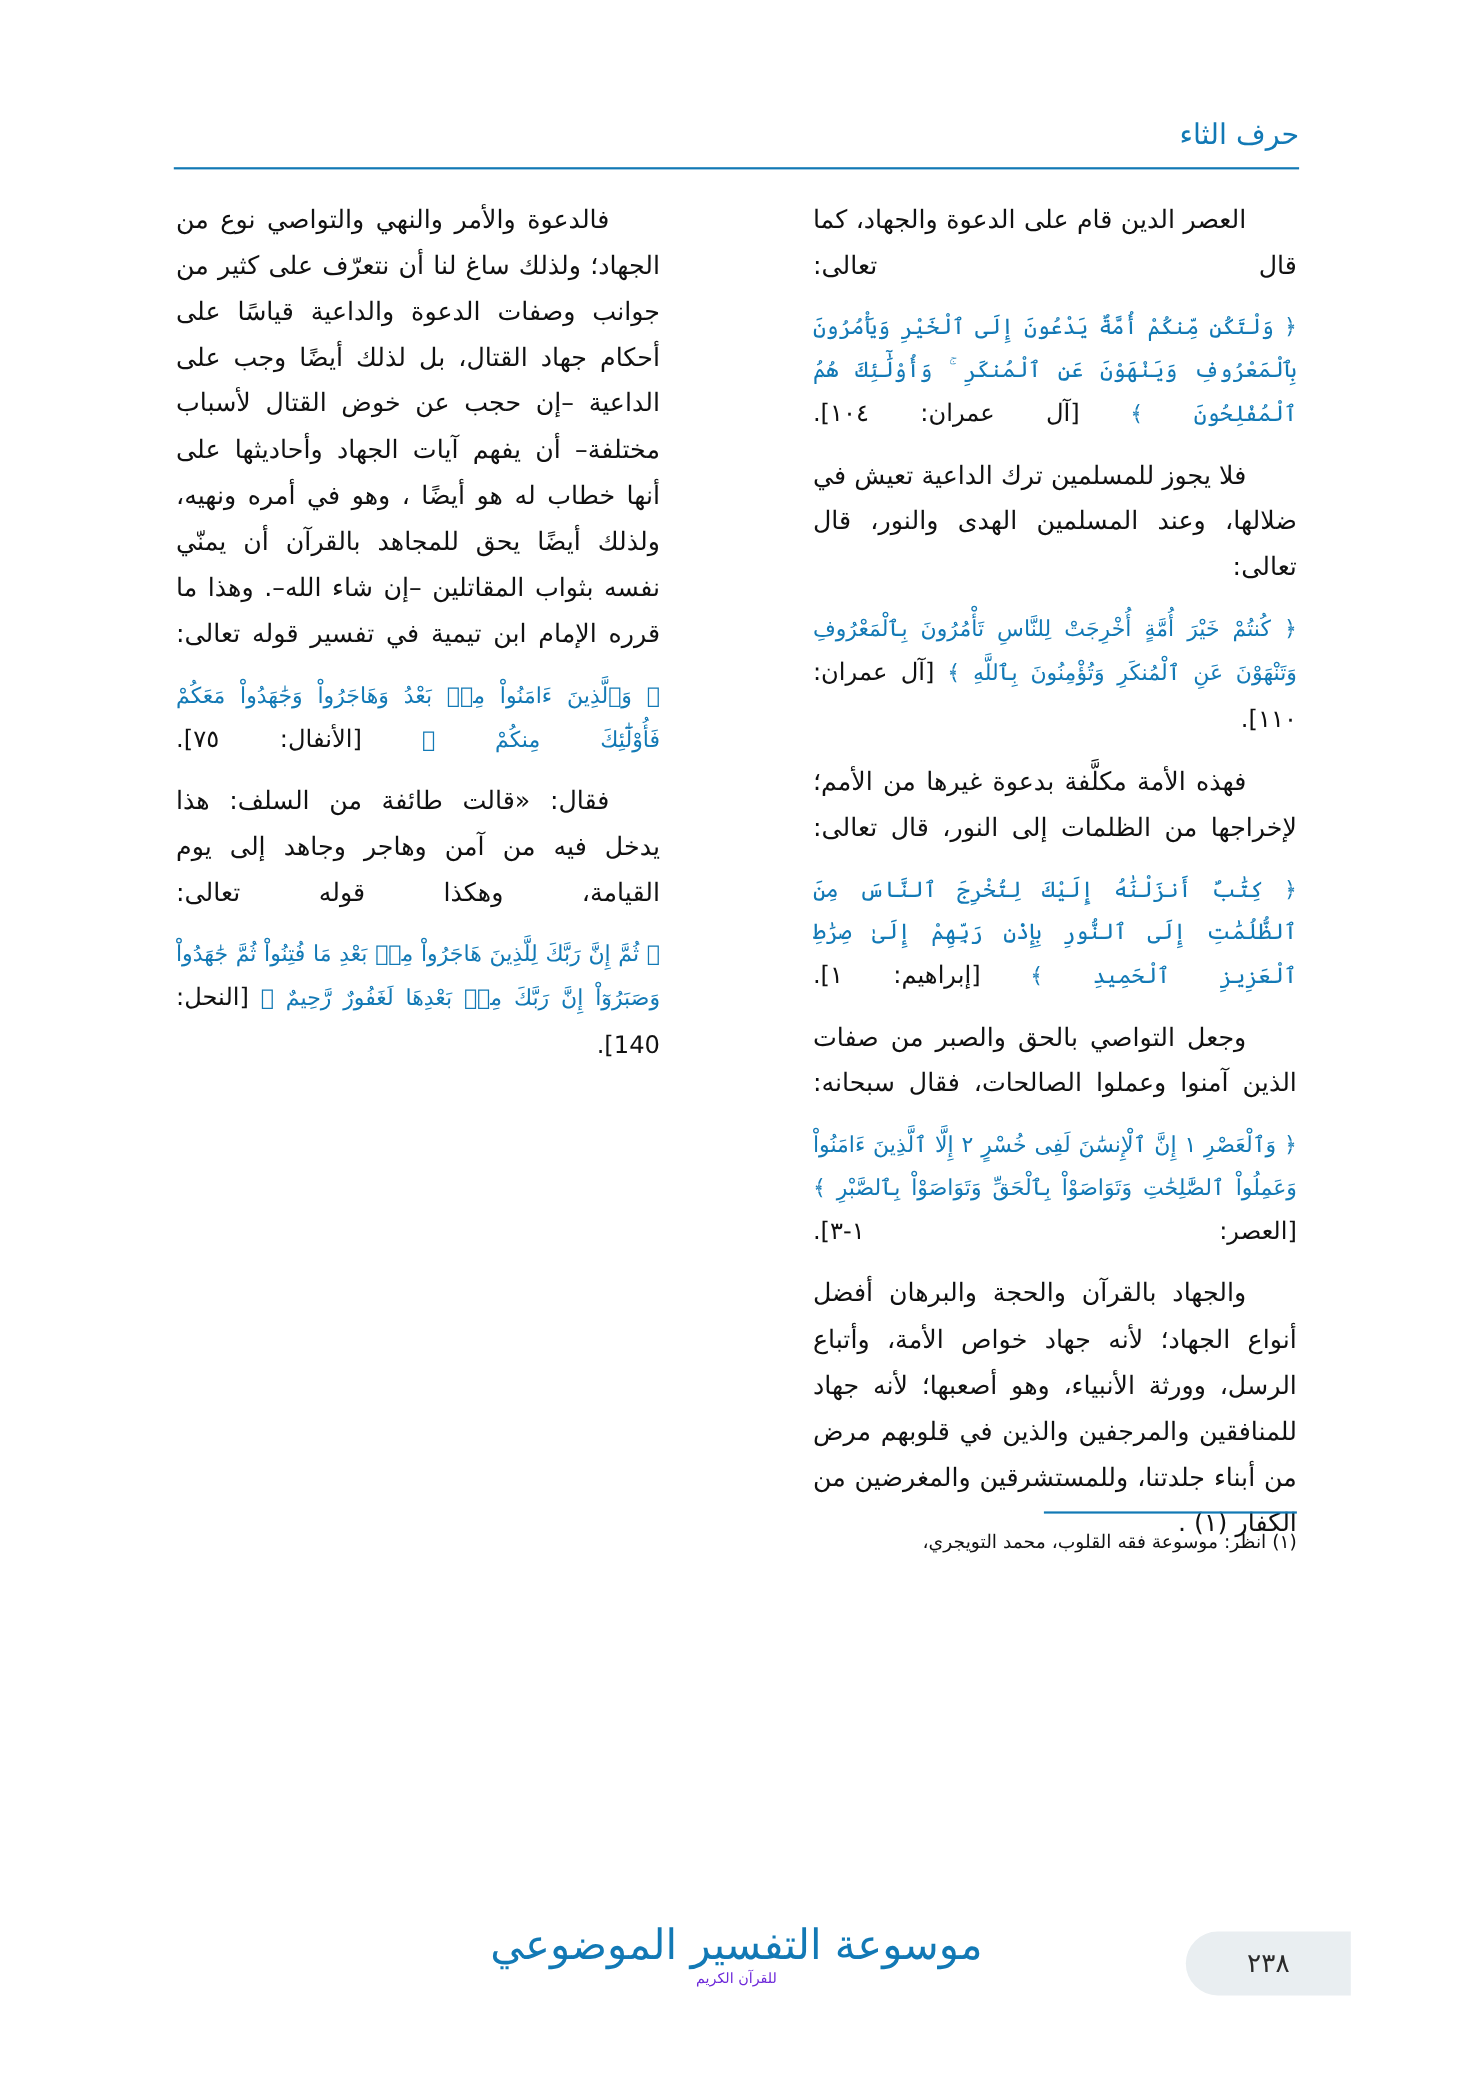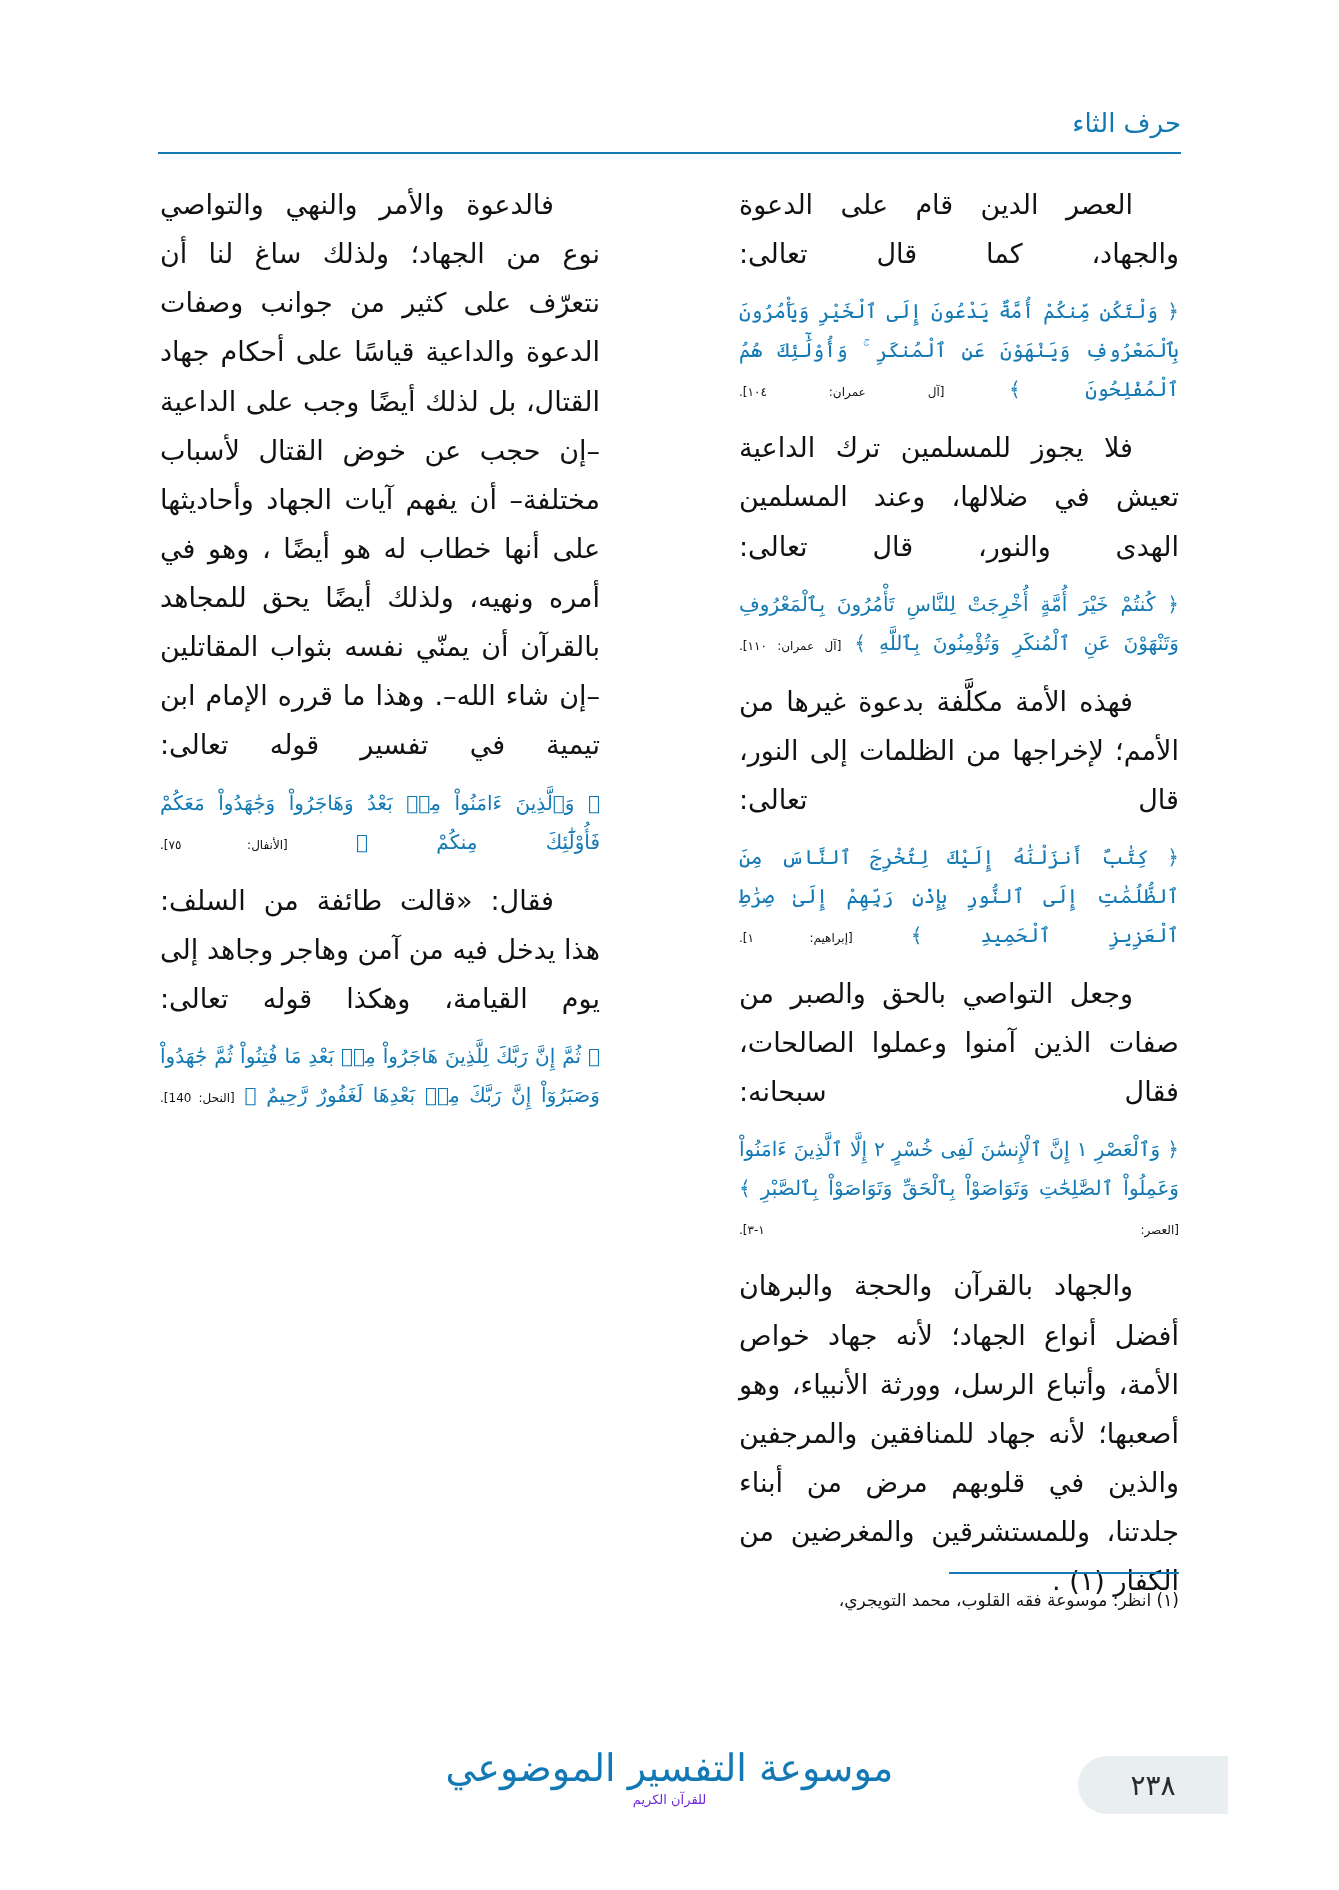--- a/index.html
+++ b/index.html
@@ -59,21 +59,21 @@
   .col {
     position: absolute;
     top: 0;
     width: 440px;
   }
   .col-right { right: 0; }
   .col-left { left: 0; }
 
   p.para {
     margin: 0 0 14px 0;
-    font-size: 27px;
+    font-size: 23px;
     line-height: 1.82;
     text-align: justify;
     text-align-last: justify;
     color: #111111;
     font-family: "DejaVu Sans", sans-serif;
   }
   p.para.indent { text-indent: 46px; }
   p.para.last-right { text-align-last: right; }
   .ref {
     color: #111111;
@@ -84,21 +84,21 @@
   p.quran-block {
     margin: 0 0 14px 0;
     font-size: 20px;
     line-height: 1.95;
     text-align: justify;
     text-align-last: justify;
     color: #1279b5;
     font-family: "DejaVu Serif", serif;
   }
   p.quran-block .ref {
-    font-size: 12px;
+    font-size: 22px;
     color: #111111;
     font-family: "DejaVu Sans", sans-serif;
   }
 
   
   .footnote-area {
     position: absolute;
     bottom: 0;
     width: 440px;
   }
@@ -156,21 +156,21 @@
     top: 8px;
     width: 150px;
     height: 58px;
     background: #e9eef1;
     border-radius: 29px 0 0 29px;
     display: flex;
     align-items: center;
     justify-content: center;
   }
   .page-number {
-    font-size: 28px;
+    font-size: 24px;
     color: #2a2a2a;
     font-family: "DejaVu Sans", sans-serif;
   }
 </style>
 </head>
 <body>
 
 <div class="page">
 
   <div class="header">

